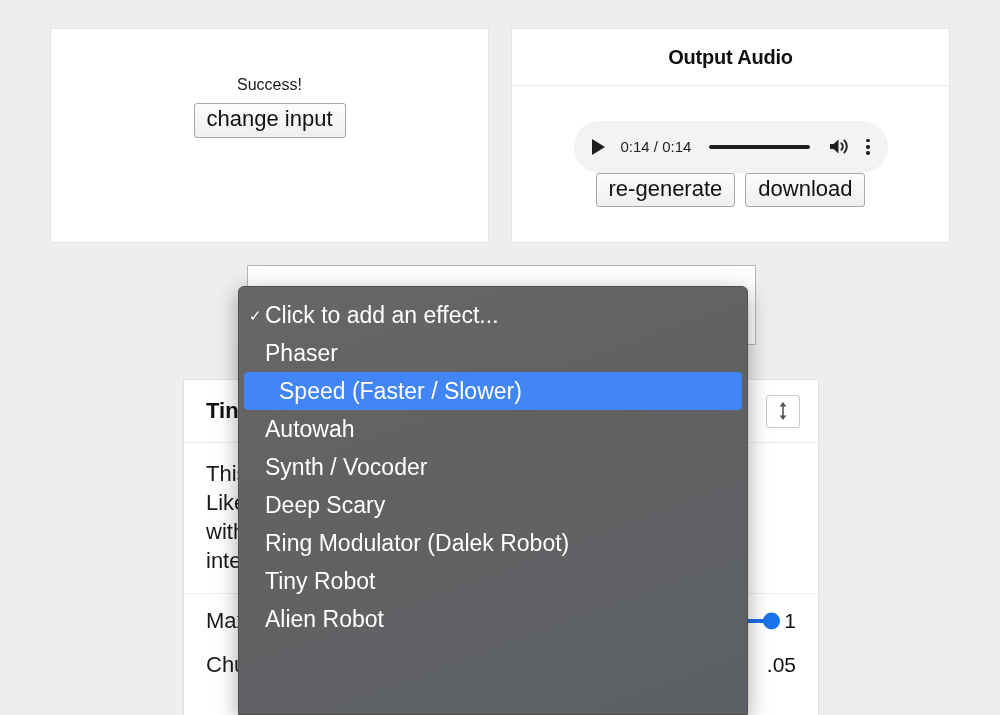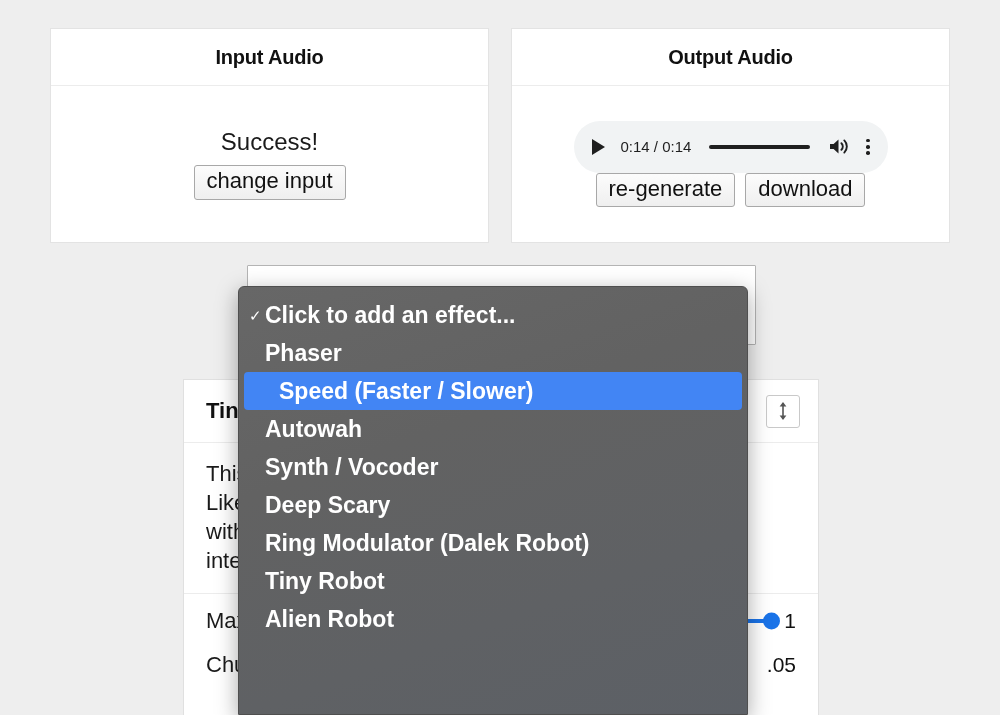--- a/index.html
+++ b/index.html
@@ -49,21 +49,21 @@
   .panel-body {
     height: 156px;
     display: flex;
     flex-direction: column;
     align-items: center;
     justify-content: center;
     background: #fff;
   }
 
   .success-text {
-    font-size: 24px;
+    font-size: 16px;
     color: #1a1a1a;
     margin-bottom: 9px;
     font-weight: 400;
   }
 
   .btn {
     font-family: "Liberation Sans", sans-serif;
     font-size: 22px;
     color: #111;
     background: linear-gradient(#fcfcfc, #efefef);
@@ -251,37 +251,34 @@
     white-space: nowrap;
     box-sizing: border-box;
   }
   .dd-check {
     width: 16px;
     flex: 0 0 16px;
     font-size: 15px;
     color: #ffffff;
     line-height: 1;
   }
-  .dd-label { flex: 1 1 auto; font-weight: bold; }
+  .dd-label { flex: 1 1 auto; }
   .dd-item.selected {
     background: #4285f4;
     border-radius: 4px;
     margin: 0 5px;
     padding-left: 19px;
   }
 </style>
 </head>
 <body>
 
 <div class="panels">
 
   <div class="panel">
-    <div class="panel-header">
-      <span class="panel-title">Input Audio</span>
-    </div>
     <div class="panel-body">
       <div class="success-text">Success!</div>
       <button class="btn">change input</button>
     </div>
   </div>
 
   <div class="panel">
     <div class="panel-header">
       <span class="panel-title">Output Audio</span>
     </div>

